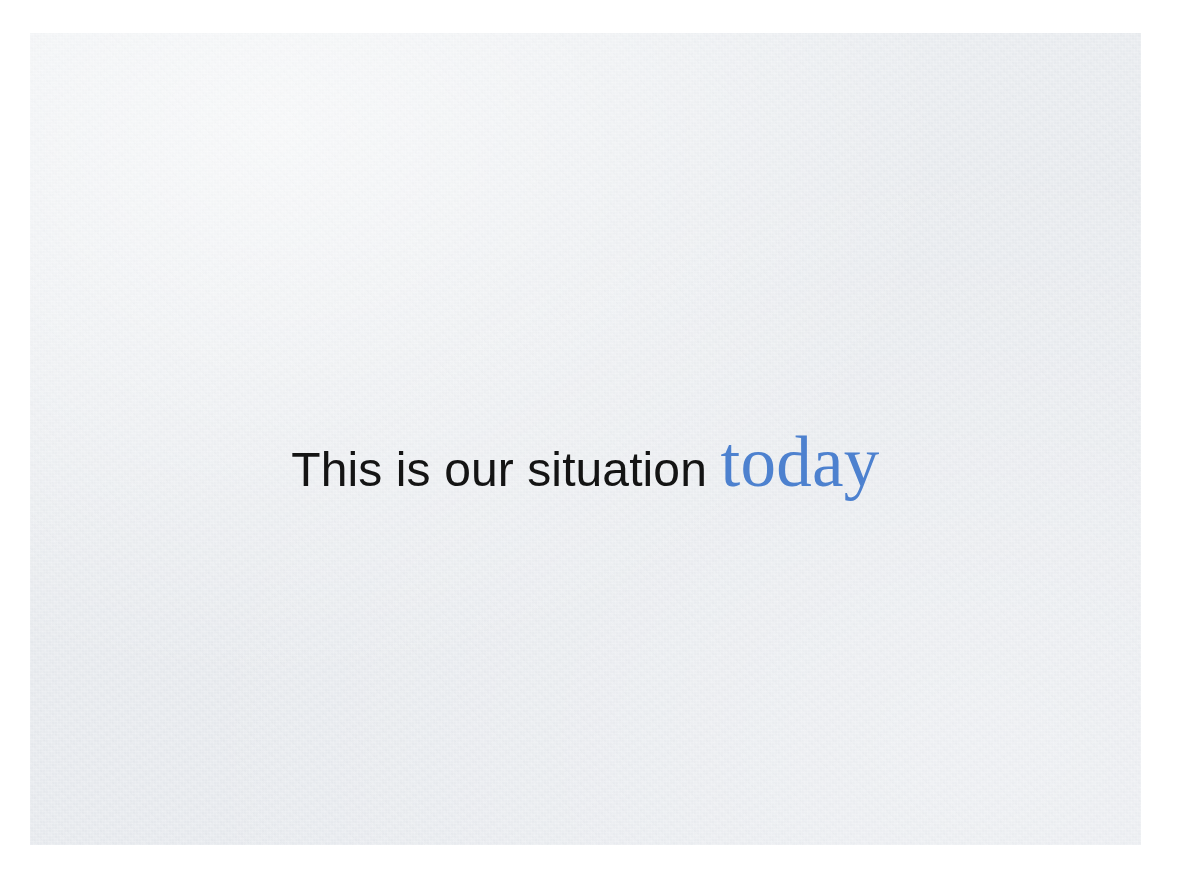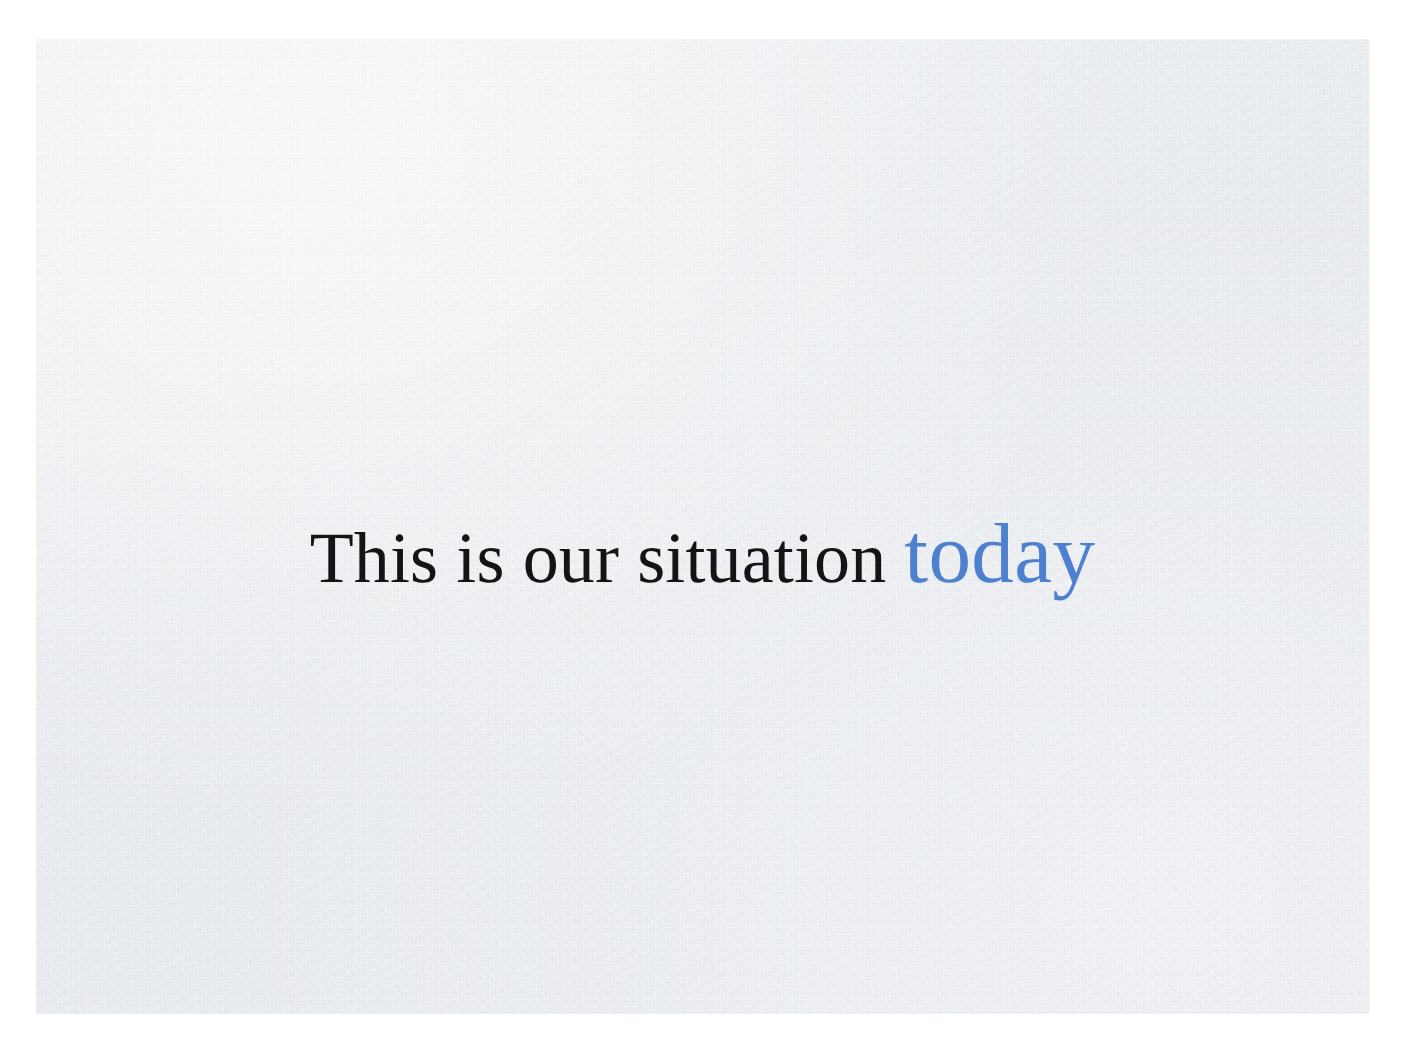--- a/index.html
+++ b/index.html
@@ -55,22 +55,22 @@
     position: absolute;
     left: 0;
     right: 0;
     top: 392px;
     text-align: center;
     white-space: nowrap;
     line-height: 1.05;
   }
 
   .headline-primary {
-    font-family: Liberation Serif, serif;
-    font-size: 60px;
+    font-family: Liberation Sans, sans-serif;
+    font-size: 48px;
     font-weight: 400;
     color: #141414;
     letter-spacing: 0.1px;
   }
 
   .headline-accent {
     font-family: "Liberation Serif", "DejaVu Serif", serif;
     font-size: 71px;
     font-weight: 400;
     color: #4d81cf;

